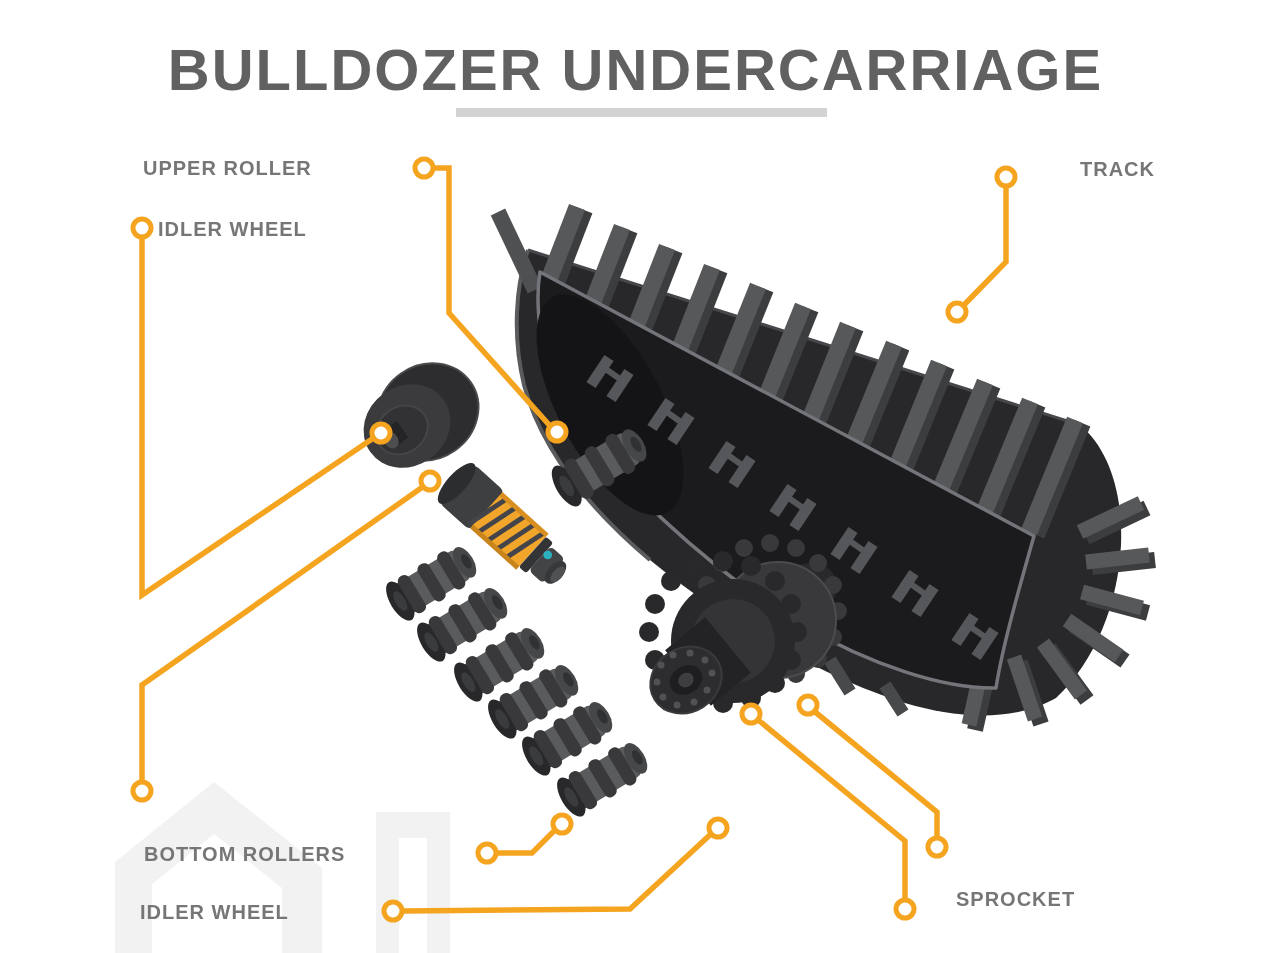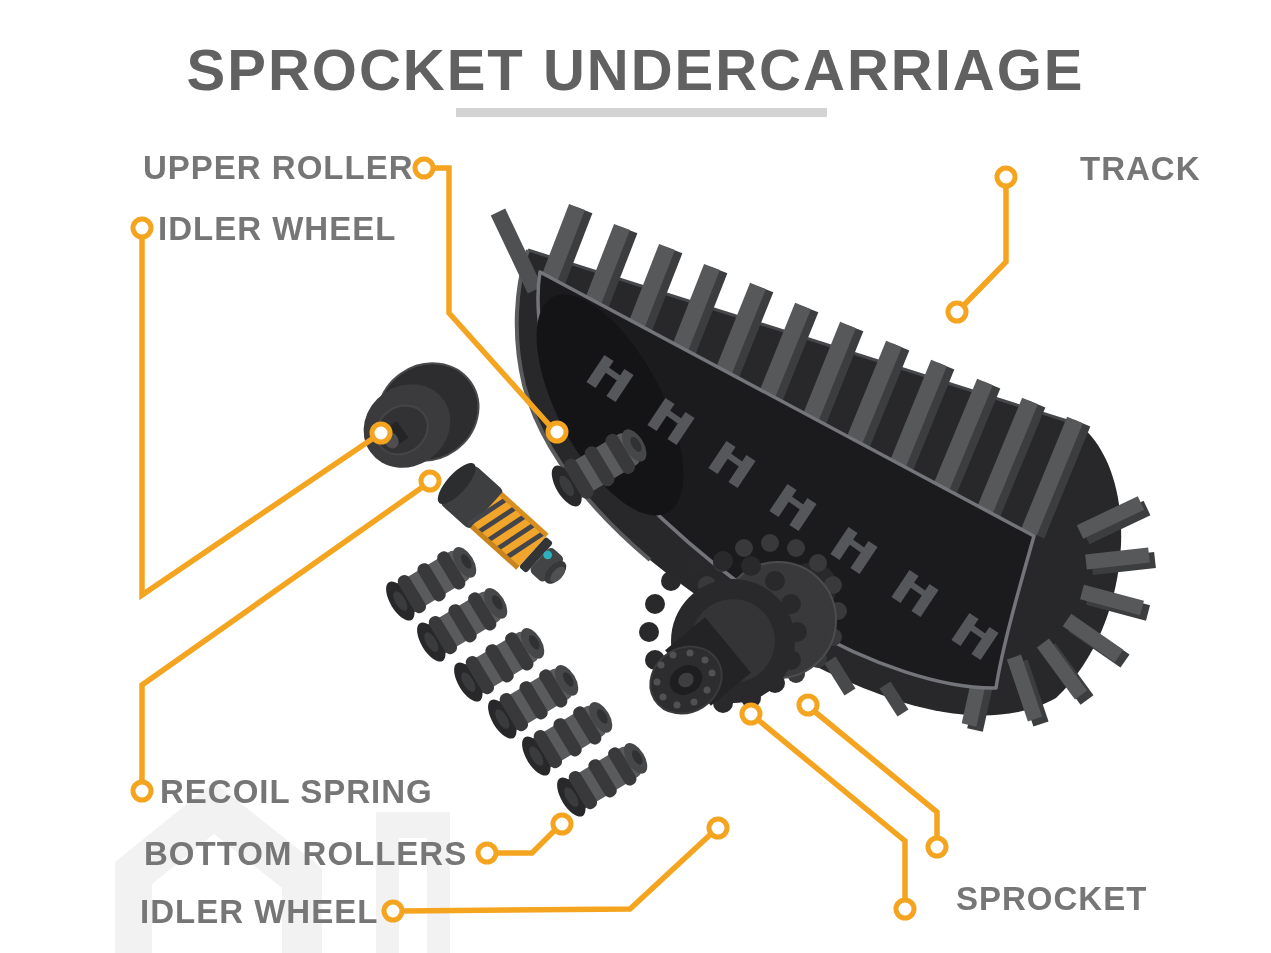--- a/index.html
+++ b/index.html
@@ -18,21 +18,21 @@
     color:#616161;
     white-space:nowrap;
   }
   .title-underline{
     position:absolute;top:108px;left:456px;
     width:371px;height:9px;background:#d3d3d3;
   }
   .part-label{
     position:absolute;
     transform:translateY(-50%);
-    font-size:33px;font-weight:bold;
+    font-size:20px;font-weight:bold;
     letter-spacing:1px;
     color:#767676;
     white-space:nowrap;
   }
   .lbl-upper-roller{left:143px;top:168px;}
   .lbl-idler-wheel-top{left:158px;top:229px;}
   .lbl-track{left:1080px;top:169px;text-align:right;}
   .lbl-recoil-spring{left:160px;top:792px;}
   .lbl-bottom-rollers{left:144px;top:854px;}
   .lbl-idler-wheel-bottom{left:140px;top:912px;}
@@ -309,24 +309,23 @@
       <circle cx="562" cy="824" r="9"></circle>
       <circle cx="393" cy="911" r="9"></circle>
       <circle cx="718" cy="828" r="9"></circle>
       <circle cx="937" cy="847" r="9"></circle>
       <circle cx="808" cy="705" r="9"></circle>
       <circle cx="905" cy="909" r="9"></circle>
       <circle cx="751" cy="714" r="9"></circle>
     </g>
   </svg>
 
-  <div class="title">SPROCKET UNDERCARRIAGE</div>
+  <div class="title">BULLDOZER UNDERCARRIAGE</div>
   <div class="title-underline"></div>
 
   <div class="part-label lbl-upper-roller">UPPER ROLLER</div>
   <div class="part-label lbl-idler-wheel-top">IDLER WHEEL</div>
   <div class="part-label lbl-track">TRACK</div>
-  <div class="part-label lbl-recoil-spring">RECOIL SPRING</div>
   <div class="part-label lbl-bottom-rollers">BOTTOM ROLLERS</div>
   <div class="part-label lbl-idler-wheel-bottom">IDLER WHEEL</div>
   <div class="part-label lbl-sprocket">SPROCKET</div>
 
 </div>
 
 </body></html>

